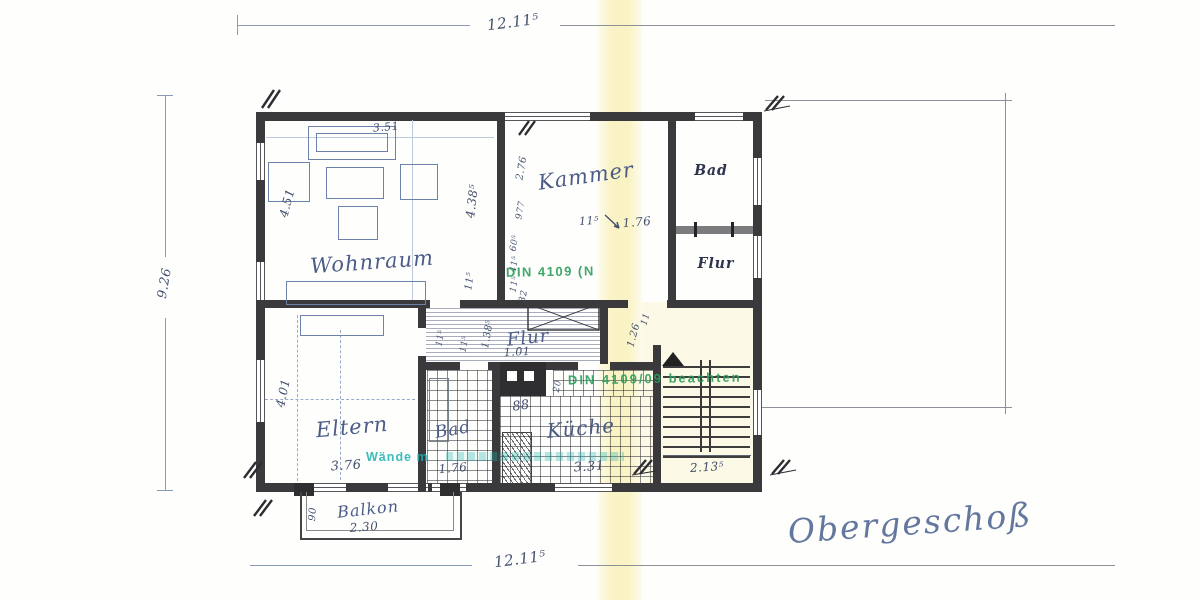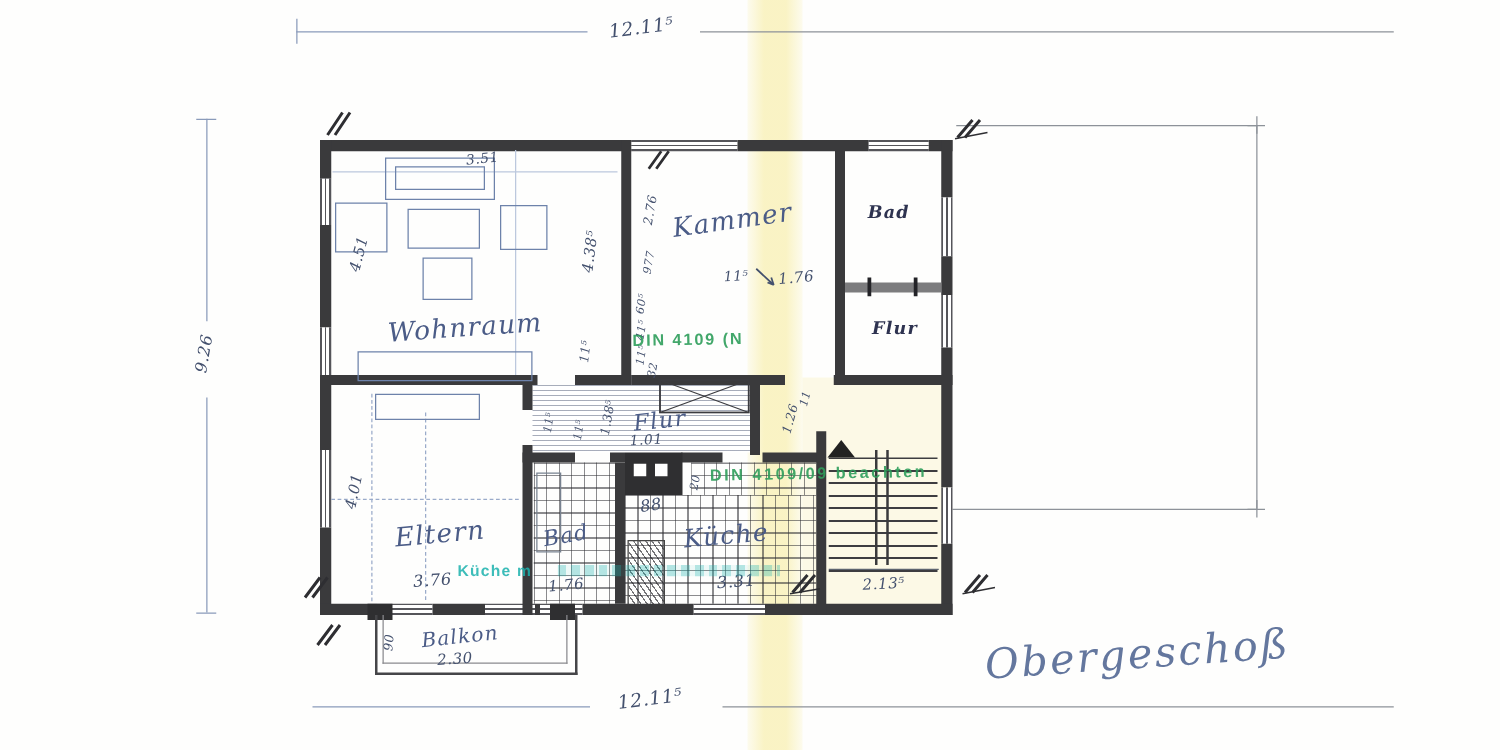--- a/index.html
+++ b/index.html
@@ -229,18 +229,18 @@
   <span class="lbl hand dim" style="left:283px;top:393px;font-size:12px;--r:-78deg;">4.01</span>
   <span class="lbl hand dim" style="left:346px;top:465px;font-size:13px;--r:-4deg;">3.76</span>
   <span class="lbl hand dim" style="left:453px;top:468px;font-size:12px;--r:-5deg;">1.76</span>
   <span class="lbl hand dim" style="left:589px;top:466px;font-size:13px;--r:-4deg;">3.31</span>
   <span class="lbl hand dim" style="left:707px;top:467px;font-size:12px;--r:-3deg;">2.13⁵</span>
   <span class="lbl hand dim" style="left:364px;top:527px;font-size:12px;--r:-4deg;">2.30</span>
   <span class="lbl hand dim" style="left:312px;top:514px;font-size:10px;--r:-85deg;">90</span>
 
   <span class="stamp-green" style="left:506px;top:264px;font-size:13px;">DIN 4109 (N</span>
   <span class="stamp-green" style="left:568px;top:371px;font-size:13px;letter-spacing:2px;">DIN 4109/09 beachten</span>
-  <span class="stamp-teal" style="left:366px;top:450px;font-size:12.5px;">Küche m</span>
+  <span class="stamp-teal" style="left:366px;top:450px;font-size:12.5px;">Wände m</span>
   <div class="teal-cont" style="left:446px;top:452px;width:178px;"></div>
 
   <span class="lbl hand script-title" style="left:910px;top:523px;--r:-4deg;">Obergeschoß</span>
 
 </div>
 
 </body></html>

